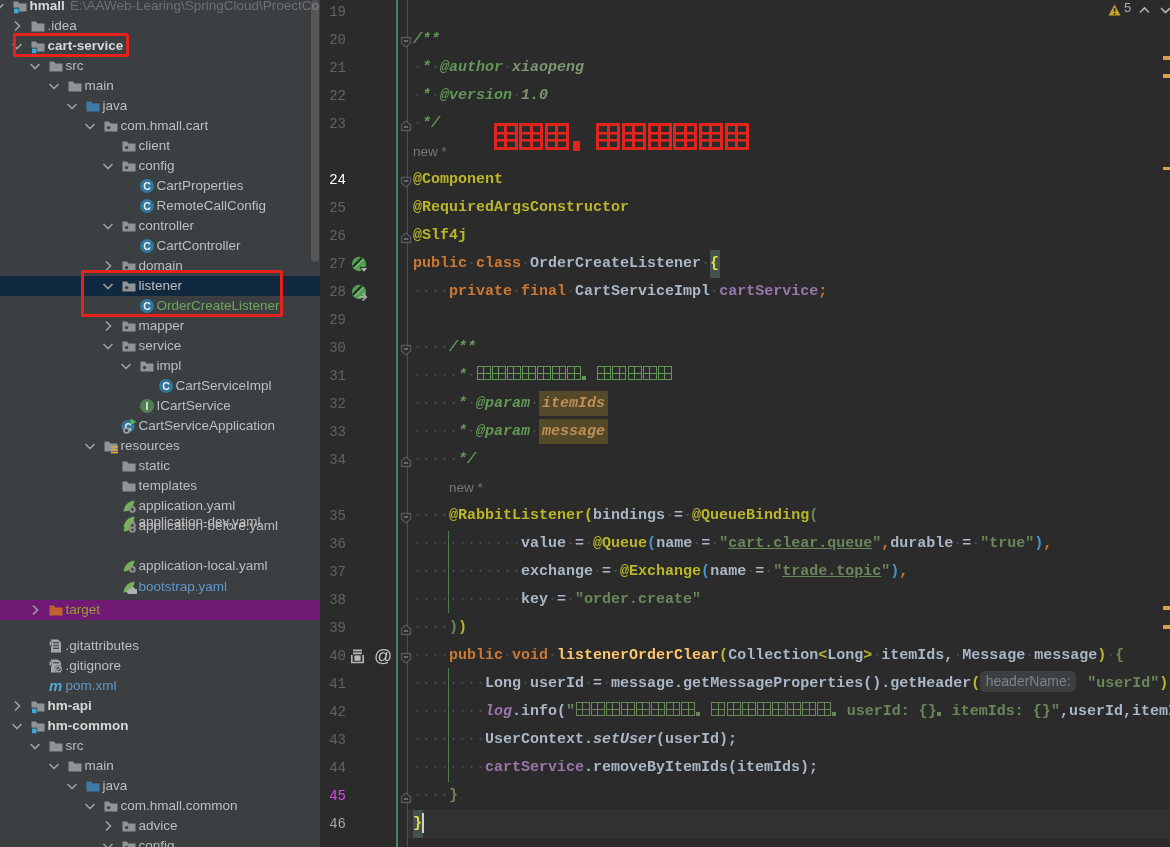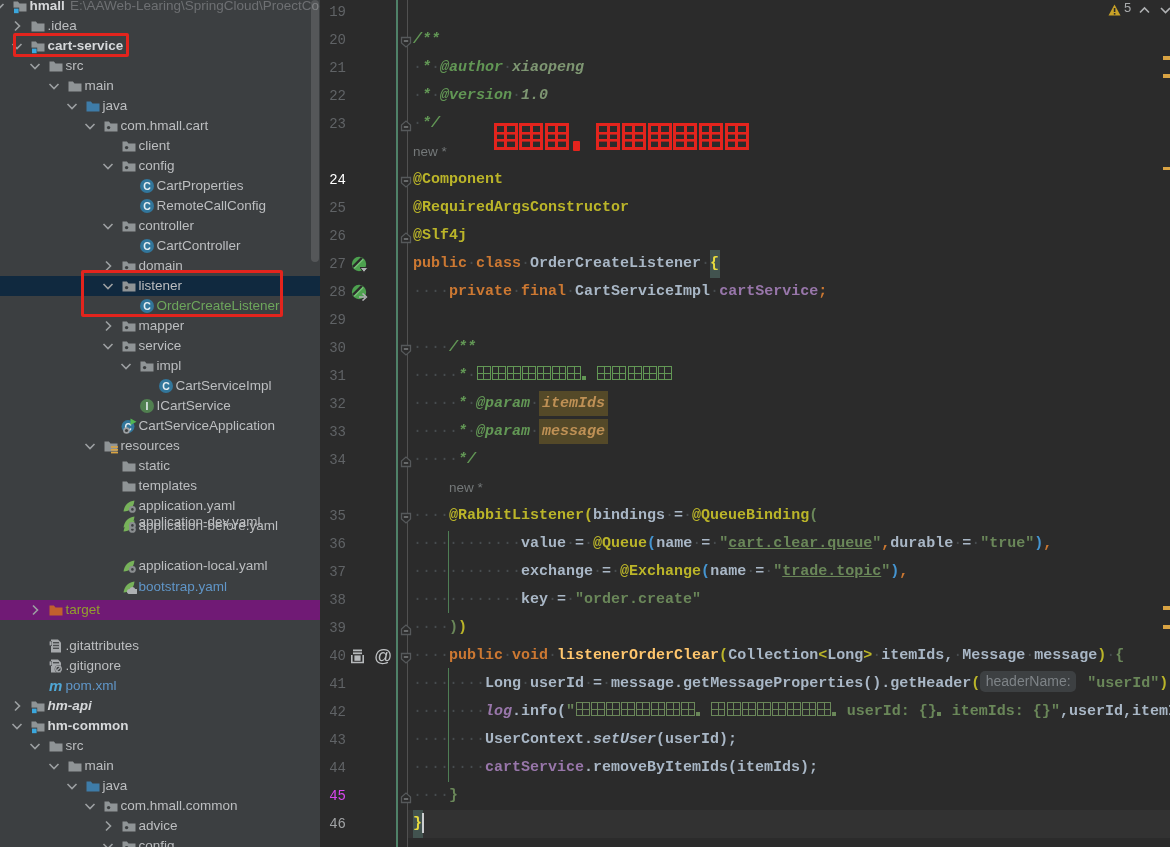--- a/index.html
+++ b/index.html
@@ -402,21 +402,21 @@
       <span class="lbl " style="left:65.5px;">.gitignore</span>
     </div>
 <div class="row" style="top:676px;">
       <span style="left:48px;position:absolute;top:0">
         <svg width="16" height="16" viewBox="0 0 16 16">
           <text x="1" y="13" font-family="Liberation Sans" font-size="15" font-weight="bold" font-style="italic" fill="#4FA7D6">m</text>
         </svg>
       </span>
       <span class="lbl " style="left:65.5px;color:#6096C8;">pom.xml</span>
     </div>
-<div class="row" style="top:696px;font-style:italic;">
+<div class="row" style="top:696px;">
       <svg class="cv" width="16" height="20" viewBox="0 0 16 20" style="left:9px">
         <path d="M6 5.5 l4.5 4.5 -4.5 4.5" stroke="#9DA0A2" stroke-width="1.6" fill="none"></path>
       </svg>
       <span style="left:30px;position:absolute;top:0">
         <svg width="16" height="16" viewBox="0 0 16 16">
           <path d="M1.5 3.5 h4.4 l1.6 2 h7 v8 h-13 z" fill="#8F9496"></path>
           <rect x="1" y="9.6" width="6.2" height="6.2" fill="#3C3F41"></rect>
           <rect x="2" y="10.6" width="4.6" height="4.6" fill="#3BA7DD"></rect>
         </svg>
       </span>

